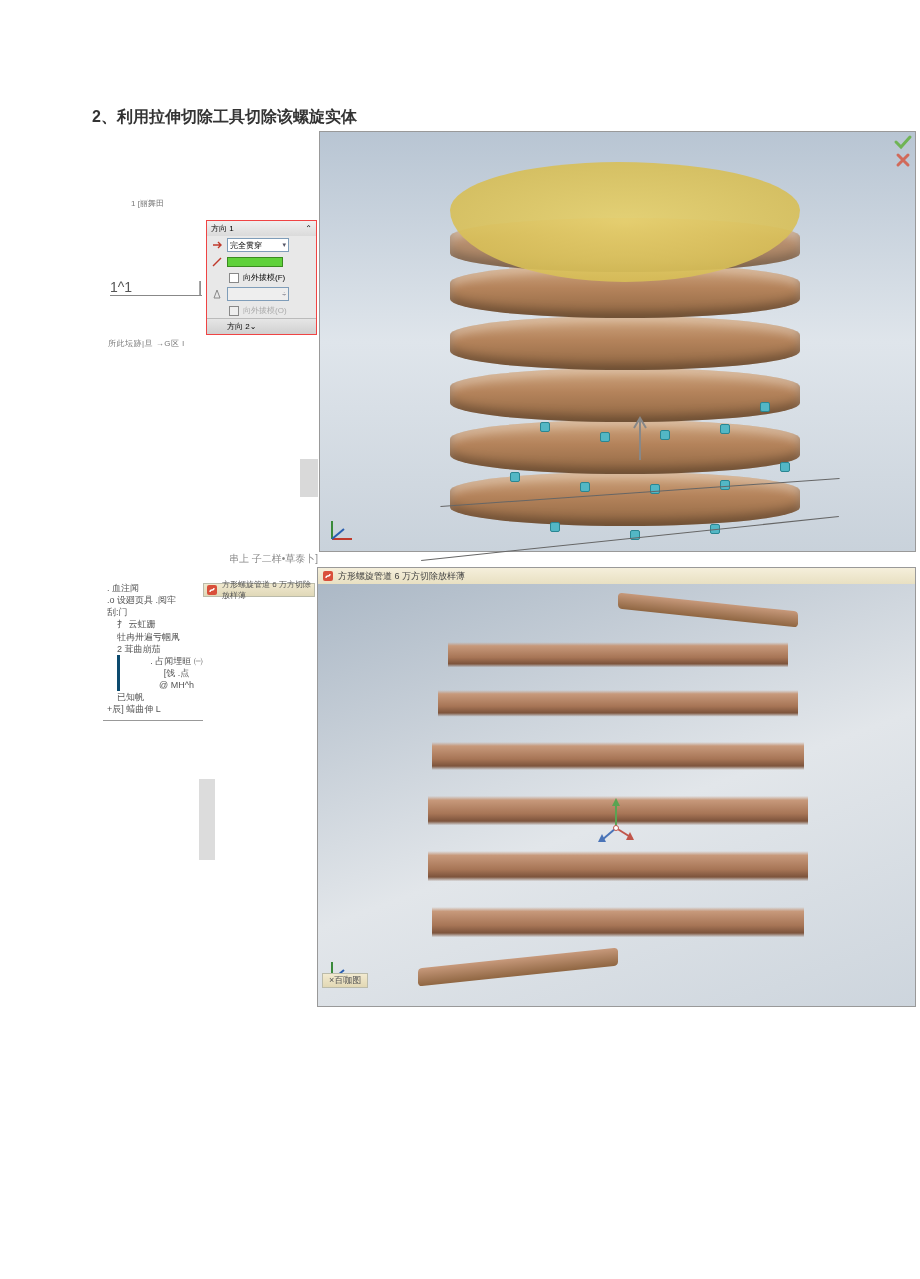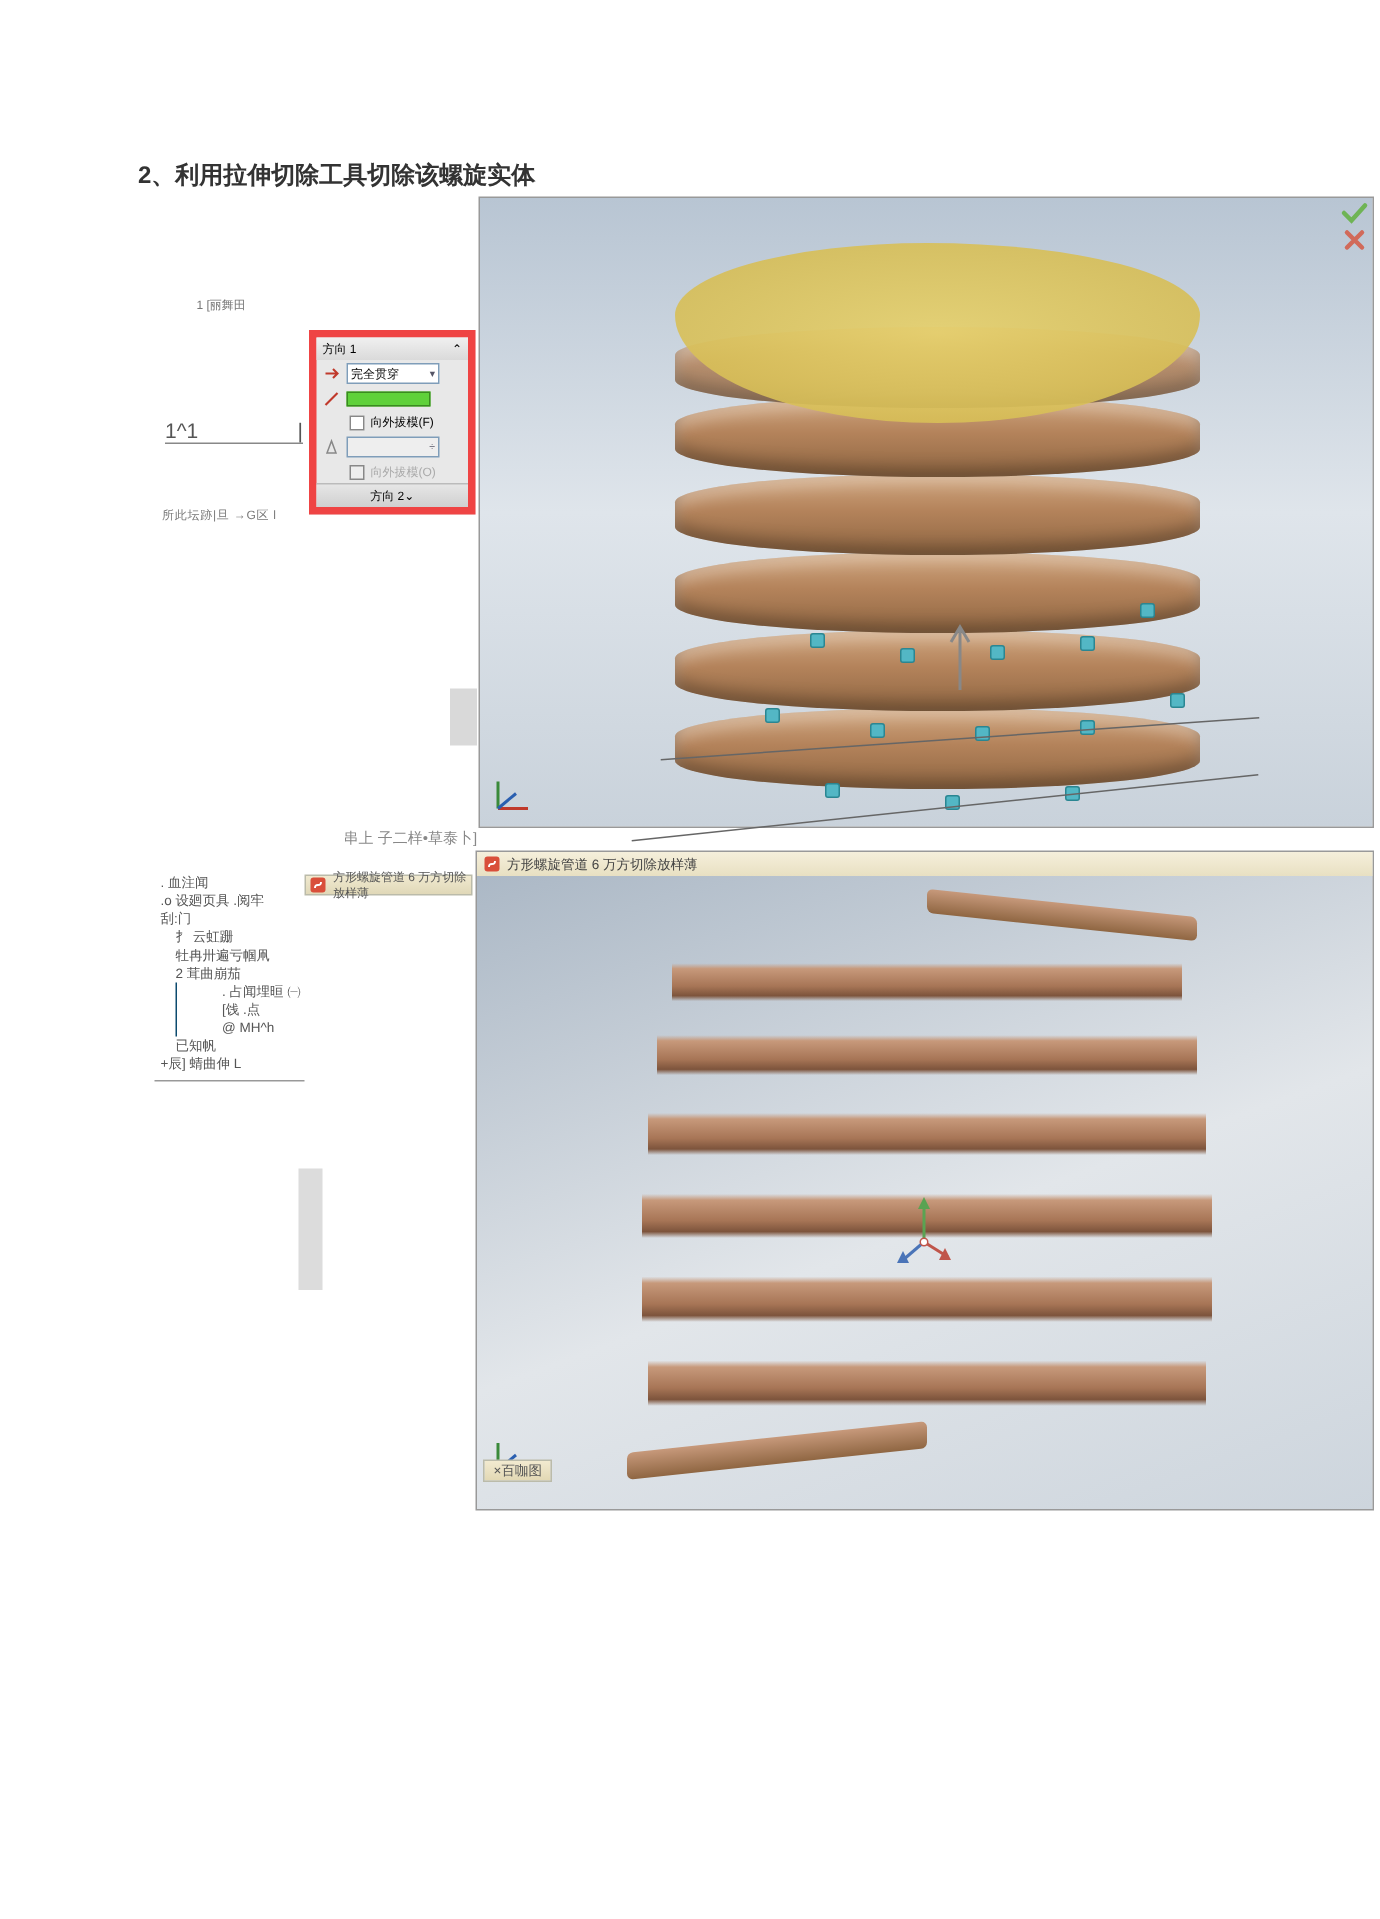--- a/index.html
+++ b/index.html
@@ -88,21 +88,21 @@
   .triad {
     position: absolute;
     left: 6px; bottom: 6px;
     width: 30px; height: 30px;
   }
   
   .prop-panel {
     position: absolute;
     left: 206px; top: 220px;
     width: 111px;
-    border: 5px solid #ef4444;
+    border: 1px solid #ef4444;
     background: #e8e8e8;
     font-size: 8px;
   }
   .pp-head {
     background: linear-gradient(to bottom,#f0f0f0,#dadada);
     padding: 2px 4px;
     display:flex; align-items:center; gap:4px;
   }
   .pp-row { padding: 2px 4px; display:flex; align-items:center; gap:4px;text-align:right; }
   .pp-ico { width:12px; height:12px; display:inline-block; }
@@ -112,22 +112,22 @@
     border: 1px solid #7f9db9;
     background: #fff;
     font-size: 8px;
     padding: 0 2px;
     display:flex; align-items:center; justify-content:space-between;
   }
   .dd .caret { font-size:7px; color:#556; }
   .cb { width:10px; height:10px; border:1px solid #888; background:#fff; }
   .pp-foot {
     background: linear-gradient(to bottom,#e6e6e6,#d0d0d0);
-    padding: 2px 2px;
-    display:flex; align-items:center; justify-content:center;
+    padding: 2px 20px;
+    display:flex; align-items:center; justify-content:flex-start;
     border-top:1px solid #bbb;
   }
   
   .lbl { position:absolute; font-size:8px; color:#777; }
   .input-line {
     position:absolute;
     border-bottom:1px solid #888; height:14px;
     display:flex; align-items:flex-end;
   }
   .input-line span { font-size:14px; color:#555; }
@@ -179,23 +179,24 @@
     left: 103px; top: 582px;
     width: 100px;
     font-size: 9px;
     line-height: 1.35;
     color: #555;
   }
   .tree .l1 { padding-left: 4px; }
   .tree .l2 { padding-left: 14px; }
   .tree .l3 { padding-left: 24px; }
   .tree .brace {
-    border-left: 1px solid #0c4a6e;
+    border-left: 3px solid #0c4a6e;
     margin-left: 14px;
     padding-left: 6px;
+    text-align: center;
   }
   .tree-sep {
     border-top:1px solid #999;
     margin-top:4px;
   }
   .grey-block2 {
     position:absolute;
     left:199px; top:779px;
     width:16px; height:81px;
     background:#dcdcdc;

